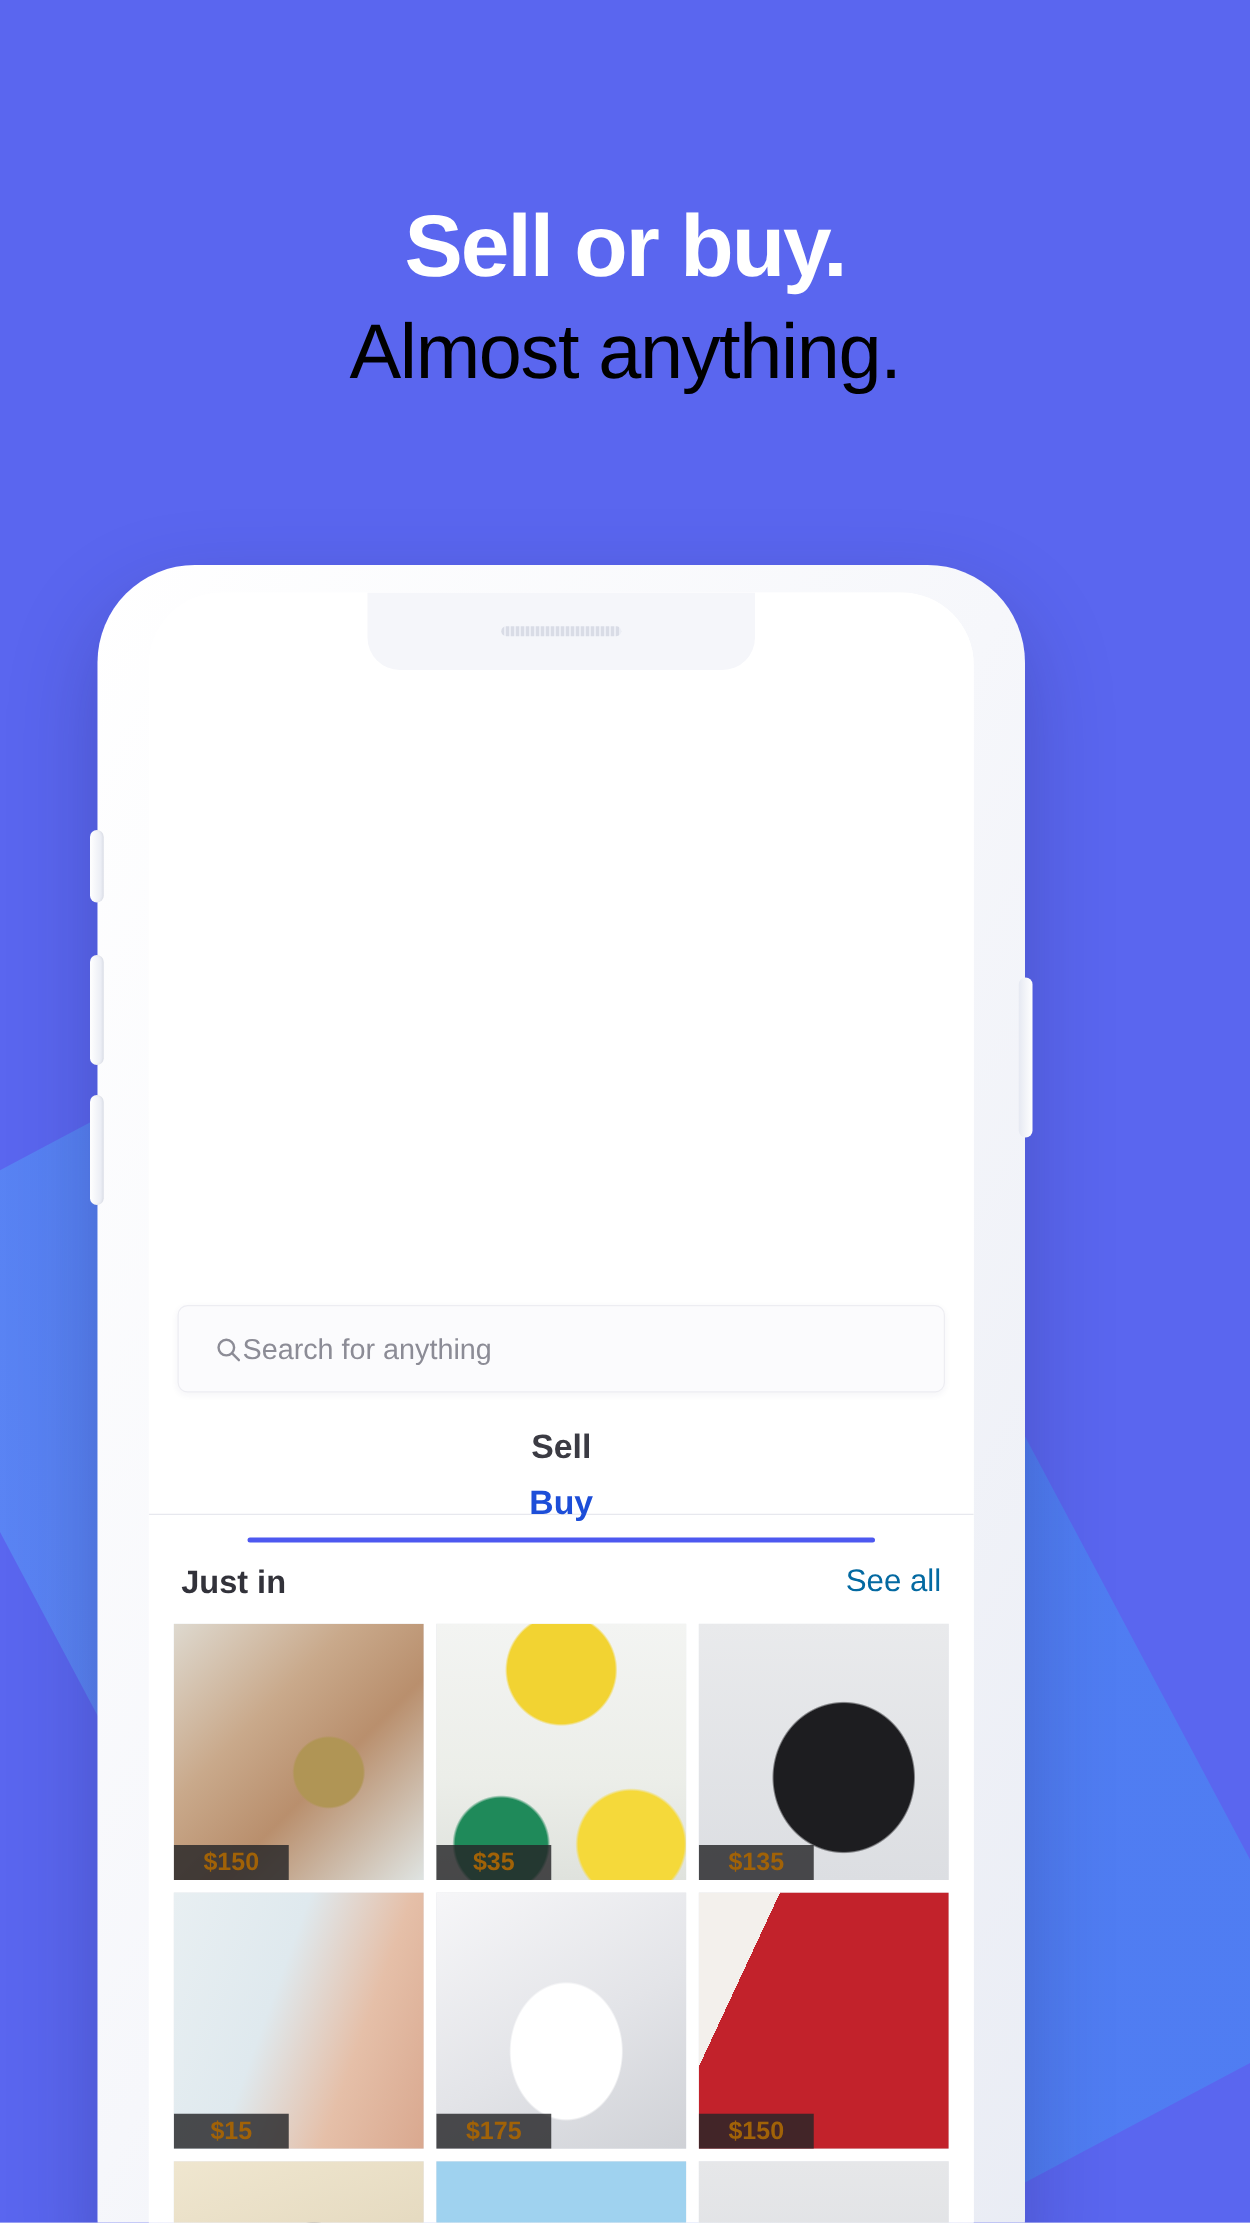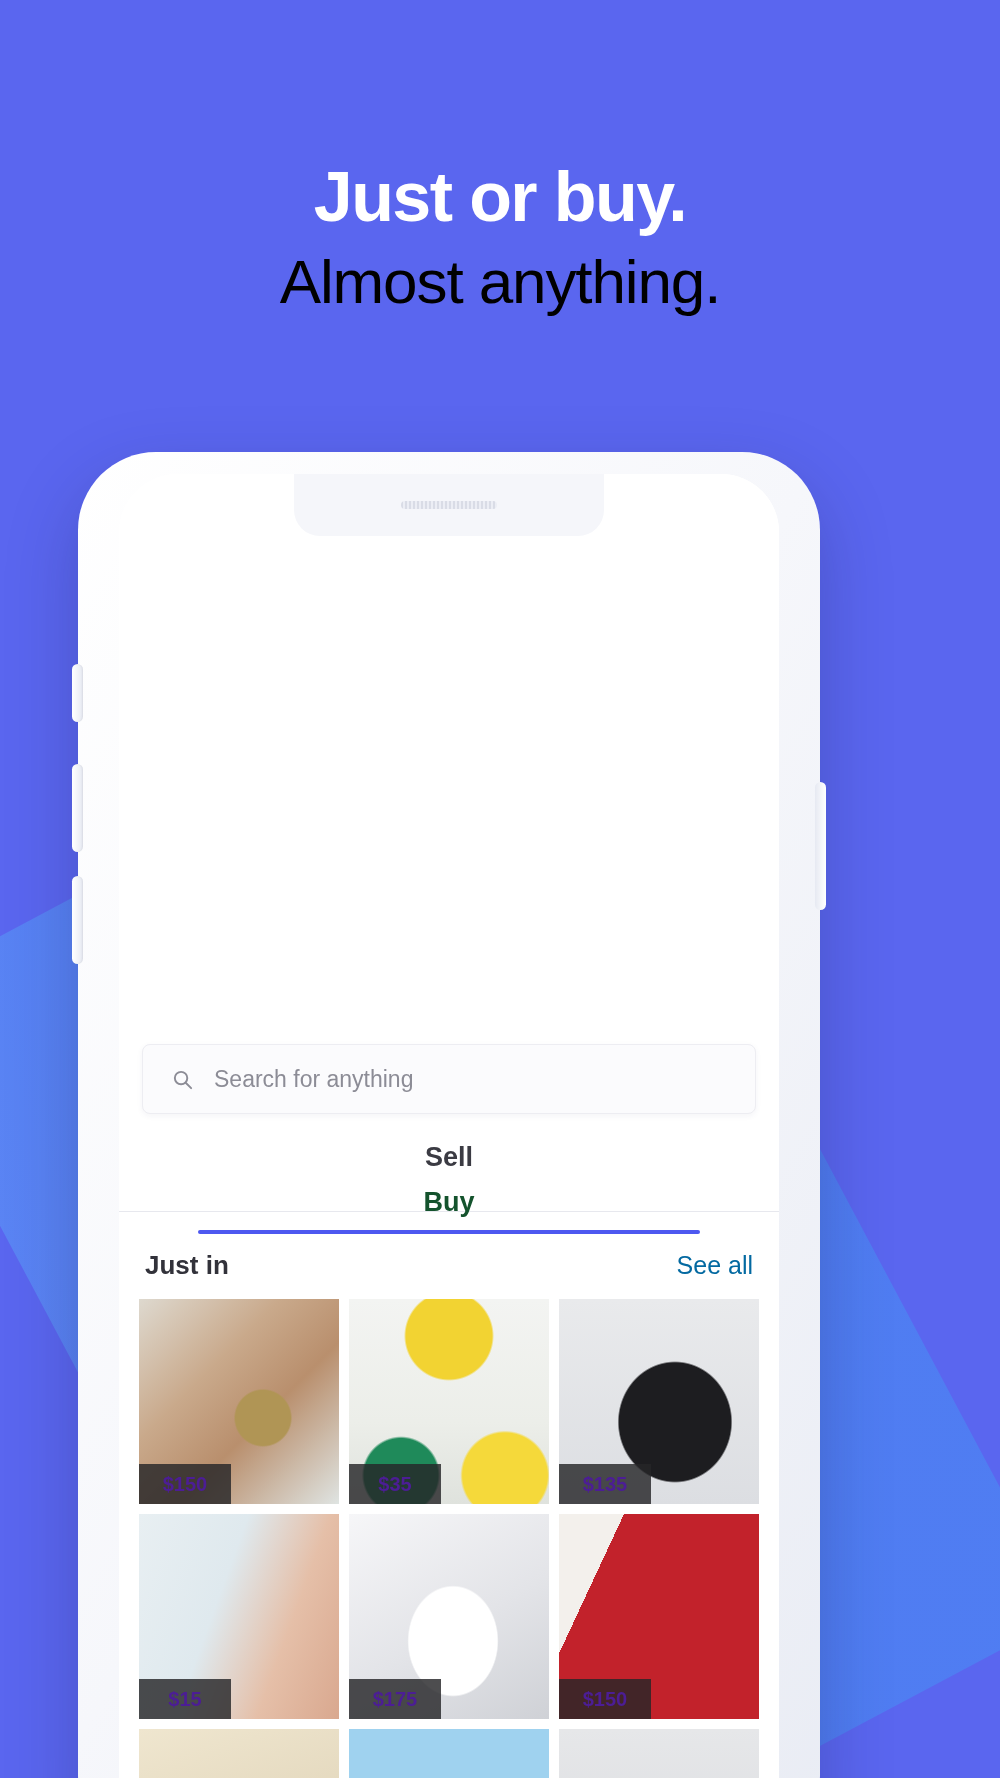--- a/index.html
+++ b/index.html
@@ -66,36 +66,36 @@
   #app { position:absolute; left:0; top:0; width:660px; height:1370px; background:#fff; }
 
   #search-bar {
     position:absolute; left:23px; top:570px; width:614px; height:70px;
     background:#fbfbfd; border:1px solid #ededf2; border-radius:8px;
     display:flex; align-items:center; padding-left:28px;
     box-shadow:0 2px 6px rgba(40,44,90,.05);
   }
   #search-bar svg { width:23px; height:23px; flex:none; }
   #search-input {
-    border:none; outline:none; background:transparent; margin-left:20px;
+    border:none; outline:none; background:transparent; 
     font-family:"Liberation Sans", sans-serif; font-size:23px; color:#4d7c0f; width:500px;
   }
   #search-input::placeholder { color:#8c8c96; }
 
   #tabs {
     position:absolute; left:0; top:668px; width:660px; height:70px;
     display:flex; border-bottom:1px solid #e7e8ee;flex-direction:column;
   }
   .tab {
     flex:1; display:flex; align-items:flex-end; justify-content:center;
     padding-bottom:14px; font-size:27px; font-weight:700; cursor:pointer;
     position:relative;
   }
   .tab.inactive { color:#3b3b43; }
-  .tab.active { color:#14532d; }
+  .tab.active { color:#1d4ed8; }
   .tab.active::after {
     content:""; position:absolute; left:12%; right:12%; bottom:-2px;
     height:4px; background:#4d58f0; border-radius:2px;
   }
 
   #section-head {
     position:absolute; left:0; top:760px; width:660px; height:62px;
     display:flex; align-items:center; justify-content:space-between;
     padding:0 26px;
   }
@@ -105,22 +105,22 @@
   
   #grid {
     position:absolute; left:20px; top:825px; width:620px;
     display:grid; grid-template-columns:repeat(3,1fr); gap:10px;
   }
   .tile {
     position:relative; width:100%; height:205px; overflow:hidden; background:#e7e9ee;
   }
   .tile .art { position:absolute; inset:0; }
   .price {
-    position:absolute; left:0; bottom:0; min-width:92px; height:40px;
-    background:rgba(38,38,40,.82); color:#4c1d95;
+    position:absolute; left:0; bottom:0; min-width:92px; height:28px;
+    background:rgba(38,38,40,.82); color:#a16207;
     font-size:20px; font-weight:600;
     display:flex; align-items:center; justify-content:center;
     padding:0 14px;
   }
 
   
   .a-watch{background:
       radial-gradient(circle at 62% 58%,#b09555 0 16%,transparent 17%),
       linear-gradient(135deg,#ded9cf 0%,#c9a98b 35%,#b98f6d 60%,#dfe4e2 100%);}
   .a-jar{background:
@@ -148,21 +148,21 @@
       radial-gradient(ellipse at 52% 62%,#ffffff 0 34%,transparent 35%),
       linear-gradient(180deg,#e6e7e9 0%,#d8dade 100%);}
 </style>
 </head>
 <body>
 
 <div id="bg-base"></div>
 <div id="bg-diagonal"></div>
 
 <div id="hero">
-  <h1>Just or buy.</h1>
+  <h1>Sell or buy.</h1>
   <h2>Almost anything.</h2>
 </div>
 
 <div id="phone-wrap">
   <div id="phone-body"></div>
 
   <div class="side-btn" id="btn-mute"></div>
   <div class="side-btn" id="btn-vol-up"></div>
   <div class="side-btn" id="btn-vol-dn"></div>
   <div id="btn-power"></div>

